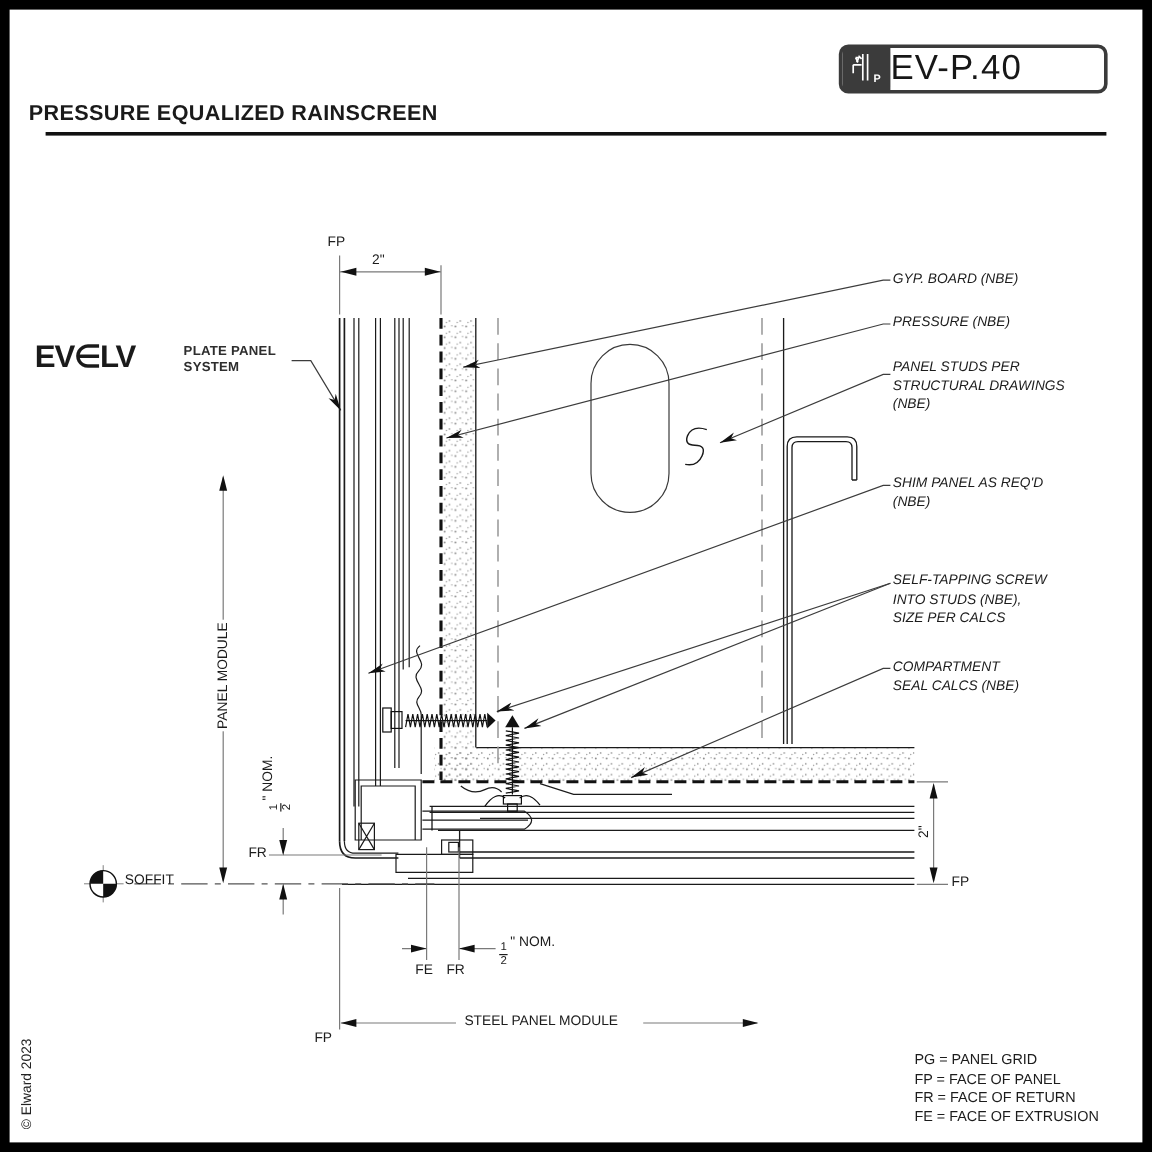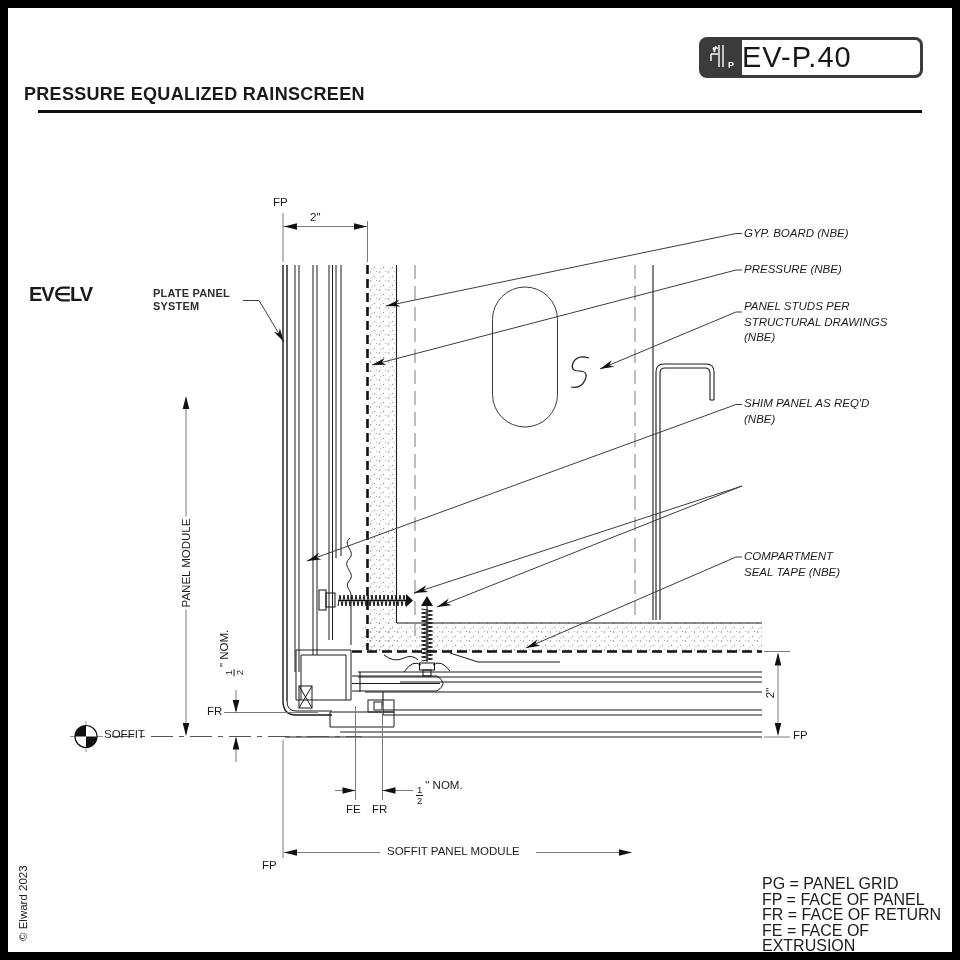--- a/index.html
+++ b/index.html
@@ -9,31 +9,31 @@
 
   
   .title{position:absolute;left:24px;top:84px;font-size:18px;font-weight:bold;letter-spacing:.3px;white-space:nowrap;}
   .title-rule{position:absolute;left:38px;top:110px;width:884px;height:3px;background:#111;}
   .badge{position:absolute;left:699px;top:37px;width:224px;height:41px;border:3px solid #3b3b3b;border-radius:8px;
          display:flex;align-items:center;background:#fff;box-sizing:border-box;}
   .badge-icon{width:40px;height:100%;background:#3b3b3b;border-radius:3px 0 0 3px;position:relative;flex:0 0 auto;}
   .badge-code{flex:1;font-size:29px;letter-spacing:1px;color:#171717;}
 
   
-  .wordmark{position:absolute;left:29px;top:282px;font-size:20px;font-weight:bold;letter-spacing:-1px;white-space:nowrap;}
+  .wordmark{position:absolute;left:29px;top:282px;font-size:26px;font-weight:bold;letter-spacing:-1px;white-space:nowrap;}
   .tagline{position:absolute;left:153px;top:287px;font-size:11px;line-height:13px;color:#2e2e2e;letter-spacing:.2px;font-weight:bold;}
 
   
   .callout{position:absolute;left:744px;font-size:11.5px;line-height:15.5px;white-space:pre-line;width:170px;color:#1c1c1c;font-style:italic;}
   .dim-label{position:absolute;font-size:11.5px;color:#1c1c1c;background:#fff;padding:0 2px;white-space:nowrap;}
   .rot{transform:translate(-50%,-50%) rotate(-90deg);}
   .frac{display:inline-flex;flex-direction:column;align-items:center;line-height:1.05;font-size:9.5px;vertical-align:-4px;}
   .frac .num{border-bottom:1px solid #1c1c1c;padding:0 1px;}
   .suffix{margin-left:2px;}
-  .legend{position:absolute;left:762px;top:876px;font-size:16px;line-height:15.5px;color:#1c1c1c;}
+  .legend{position:absolute;left:762px;top:876px;font-size:12px;line-height:15.5px;color:#1c1c1c;}
   .copyright{position:absolute;left:17px;top:941px;transform-origin:0 0;transform:rotate(-90deg);font-size:11.5px;color:#222;white-space:nowrap;}
   svg{position:absolute;left:0;top:0;}
 </style>
 </head>
 <body>
 
 <div id="stage">
   <div id="frame"></div>
 
   <div class="title">PRESSURE EQUALIZED RAINSCREEN</div>
@@ -182,43 +182,46 @@
     </g>
   </svg>
 
   <div class="callout" style="top:226px">GYP. BOARD (NBE)</div>
   <div class="callout" style="top:262px">PRESSURE (NBE)</div>
   <div class="callout" style="top:299px">PANEL STUDS PER
 STRUCTURAL DRAWINGS
 (NBE)</div>
   <div class="callout" style="top:396px">SHIM PANEL AS REQ'D
 (NBE)</div>
+  <div class="callout" style="top:477px">SELF-TAPPING SCREW
+INTO STUDS (NBE),
+SIZE PER CALCS</div>
   <div class="callout" style="top:549px">COMPARTMENT
-SEAL TAPE (NBE)</div>
+SEAL CALCS (NBE)</div>
 
   <div class="dim-label" style="left:271px;top:196px">FP</div>
   <div class="dim-label" style="left:308px;top:211px">2"</div>
   <div class="dim-label rot" style="left:186px;top:563px">PANEL MODULE</div>
   <div class="dim-label rot" style="left:231px;top:653px">
     <span class="frac">
         <span class="num">1</span>
         <span class="den">2</span>
       </span><span class="suffix">" NOM.</span>
   </div>
   <div class="dim-label" style="left:205px;top:705px">FR</div>
   <div class="dim-label" style="left:102px;top:728px;background:transparent">SOFFIT</div>
   <div class="dim-label" style="left:414px;top:779px">
     <span class="frac">
         <span class="num">1</span>
         <span class="den">2</span>
       </span><span class="suffix">" NOM.</span>
   </div>
   <div class="dim-label" style="left:344px;top:803px">FE</div>
   <div class="dim-label" style="left:370px;top:803px">FR</div>
-  <div class="dim-label" style="left:385px;top:845px">SOFFIT PANEL MODULE</div>
+  <div class="dim-label" style="left:385px;top:845px">STEEL PANEL MODULE</div>
   <div class="dim-label" style="left:260px;top:859px">FP</div>
   <div class="dim-label rot" style="left:770px;top:693px">2"</div>
   <div class="dim-label" style="left:791px;top:729px">FP</div>
 
   <div class="legend">
     <div>PG = PANEL GRID</div>
     <div>FP = FACE OF PANEL</div>
     <div>FR = FACE OF RETURN</div>
     <div>FE = FACE OF EXTRUSION</div>
   </div>

